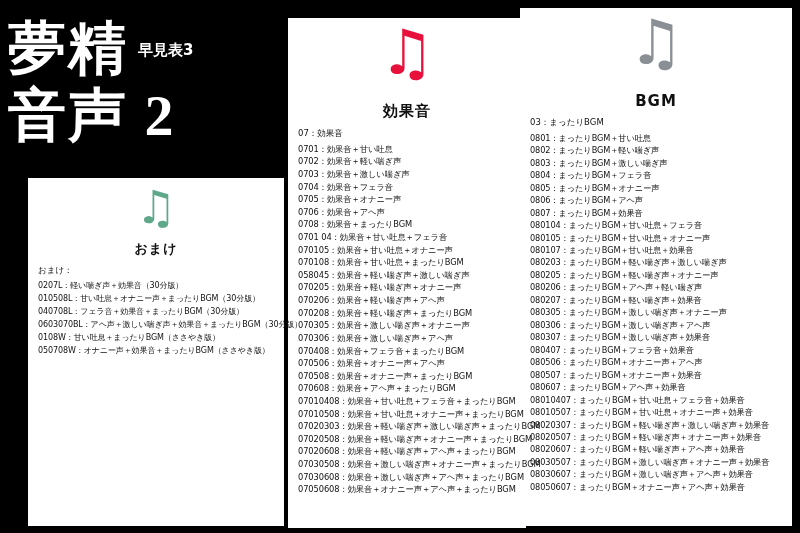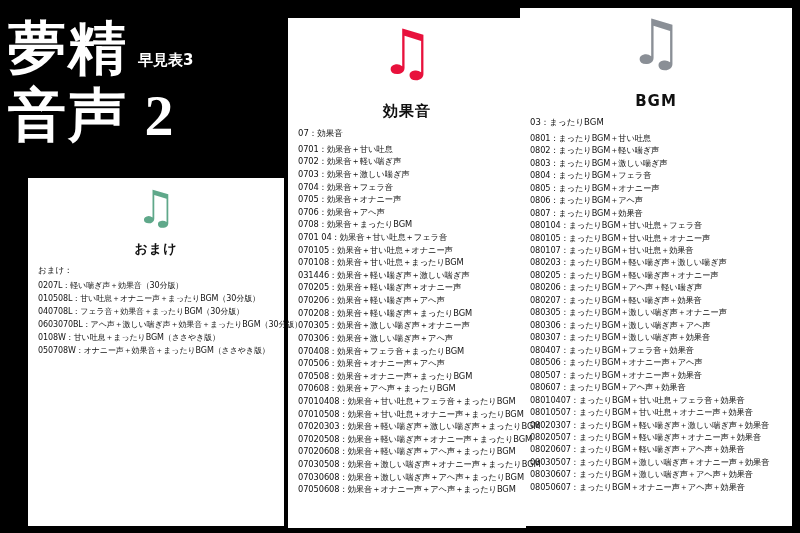--- a/index.html
+++ b/index.html
@@ -38,21 +38,21 @@
   }
   .title-main {
     font-family: "DejaVu Sans", "Liberation Sans", sans-serif;
     font-weight: 700;
     text-align: center;
   }
   .title-sub {
     font-size: 15px;
     font-weight: bold;
     margin-left: 10px;
-    margin-bottom: 10px;
+    margin-bottom: 20px;
     letter-spacing: 0px;
   }
   .title-line2 {
     font-size: 58px;
     font-weight: bold;
     letter-spacing: 2px;
     line-height: 1.15;
     margin-top: 4px;
     font-family: Liberation Serif, serif;
   }
@@ -198,21 +198,21 @@
       <li>0701：効果音＋甘い吐息</li>
       <li>0702：効果音＋軽い喘ぎ声</li>
       <li>0703：効果音＋激しい喘ぎ声</li>
       <li>0704：効果音＋フェラ音</li>
       <li>0705：効果音＋オナニー声</li>
       <li>0706：効果音＋アヘ声</li>
       <li>0708：効果音＋まったりBGM</li>
       <li>0701 04：効果音＋甘い吐息＋フェラ音</li>
       <li>070105：効果音＋甘い吐息＋オナニー声</li>
       <li>070108：効果音＋甘い吐息＋まったりBGM</li>
-      <li>031446：効果音＋軽い喘ぎ声＋激しい喘ぎ声</li>
+      <li>058045：効果音＋軽い喘ぎ声＋激しい喘ぎ声</li>
       <li>070205：効果音＋軽い喘ぎ声＋オナニー声</li>
       <li>070206：効果音＋軽い喘ぎ声＋アヘ声</li>
       <li>070208：効果音＋軽い喘ぎ声＋まったりBGM</li>
       <li>070305：効果音＋激しい喘ぎ声＋オナニー声</li>
       <li>070306：効果音＋激しい喘ぎ声＋アヘ声</li>
       <li>070408：効果音＋フェラ音＋まったりBGM</li>
       <li>070506：効果音＋オナニー声＋アヘ声</li>
       <li>070508：効果音＋オナニー声＋まったりBGM</li>
       <li>070608：効果音＋アヘ声＋まったりBGM</li>
       <li>07010408：効果音＋甘い吐息＋フェラ音＋まったりBGM</li>

